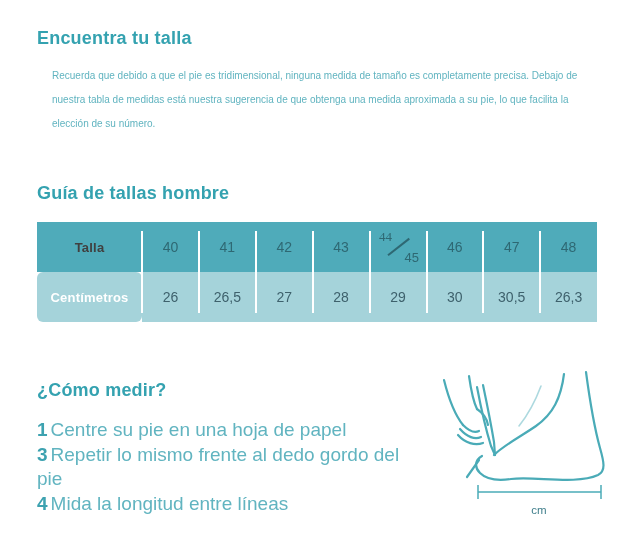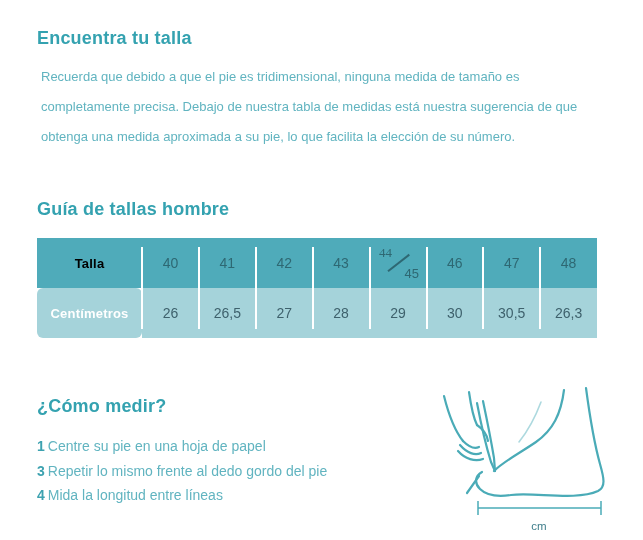--- a/index.html
+++ b/index.html
@@ -18,43 +18,43 @@
   
   h1,h2{
     margin:0;
     color:#34a2b0;
     font-size:18px;
     font-weight:700;
     letter-spacing:.2px;
   }
   .intro h1{margin-bottom:13px;}
   .intro p{
-    margin:4px;
+    margin:15px;
     max-width:548px;
     color:#61b4c0;
-    font-size:13px;
-    line-height:30px;
+    font-size:10px;
+    line-height:24px;
   }
   
   .guide h2{margin:47px 0 18px;}
   .size-table{
     position:relative;
     display:grid;
     grid-template-columns:105px repeat(8,1fr);
     grid-auto-rows:50px;
     width:560px;
   }
   .cell{
     display:flex;align-items:center;justify-content:center;
     font-size:14px;
   }
   .row-talla .cell{background:#4fabba;color:#2e6873;}
   .row-cm .cell{background:#a5d3da;color:#3e616c;}
   .cell.rowlabel{
-    color:#000000;font-weight:700;font-size:13px;letter-spacing:.2px;
+    color:#404040;font-weight:700;font-size:13px;letter-spacing:.2px;
   }
   .row-cm .cell.rowlabel{color:#ffffff;border-radius:6px;}
   .tdiv{
     position:absolute;top:9px;bottom:9px;width:2px;
     background:#ffffff;z-index:2;
   }
   
   .split{position:relative;display:block;width:44px;height:38px;}
   .split i{font-style:normal;font-size:13px;color:#2e6873;}
   .s-top{position:absolute;left:3px;top:1px;font-family:Liberation Serif, serif;}
@@ -62,21 +62,21 @@
   .s-line{
     position:absolute;left:9px;top:18px;width:27px;height:1.5px;
     background:#2e6873;transform:rotate(-38deg);
   }
   
   .how{display:flex;margin-top:50px;}
   .how-left{width:380px;flex:0 0 auto;}
   .how-left h2{margin:8px 0 17px;}
   .steps{list-style:none;margin:0;padding:0;}
   .steps li{
-    font-size:14px;line-height:24.5px;color:#61b4c0;
+    font-size:19px;line-height:24.5px;color:#61b4c0;
   }
   .steps li b{color:#3da2b0;font-weight:700;margin-right:3px;}
   .how-right{flex:1;display:flex;justify-content:flex-end;}
   .foot-illustration{margin-top:-8px;margin-right:3px;}
 </style>
 </head>
 <body>
 
 <div class="page">
 

